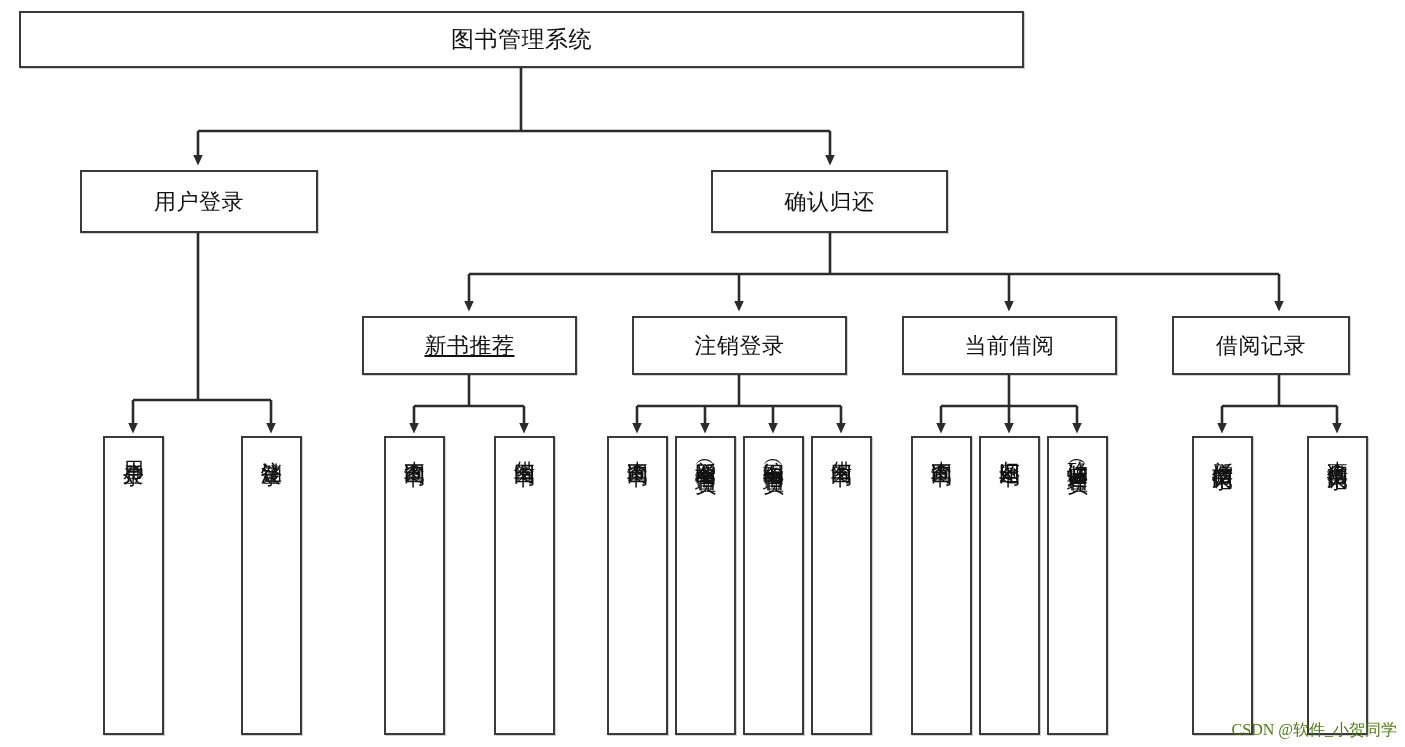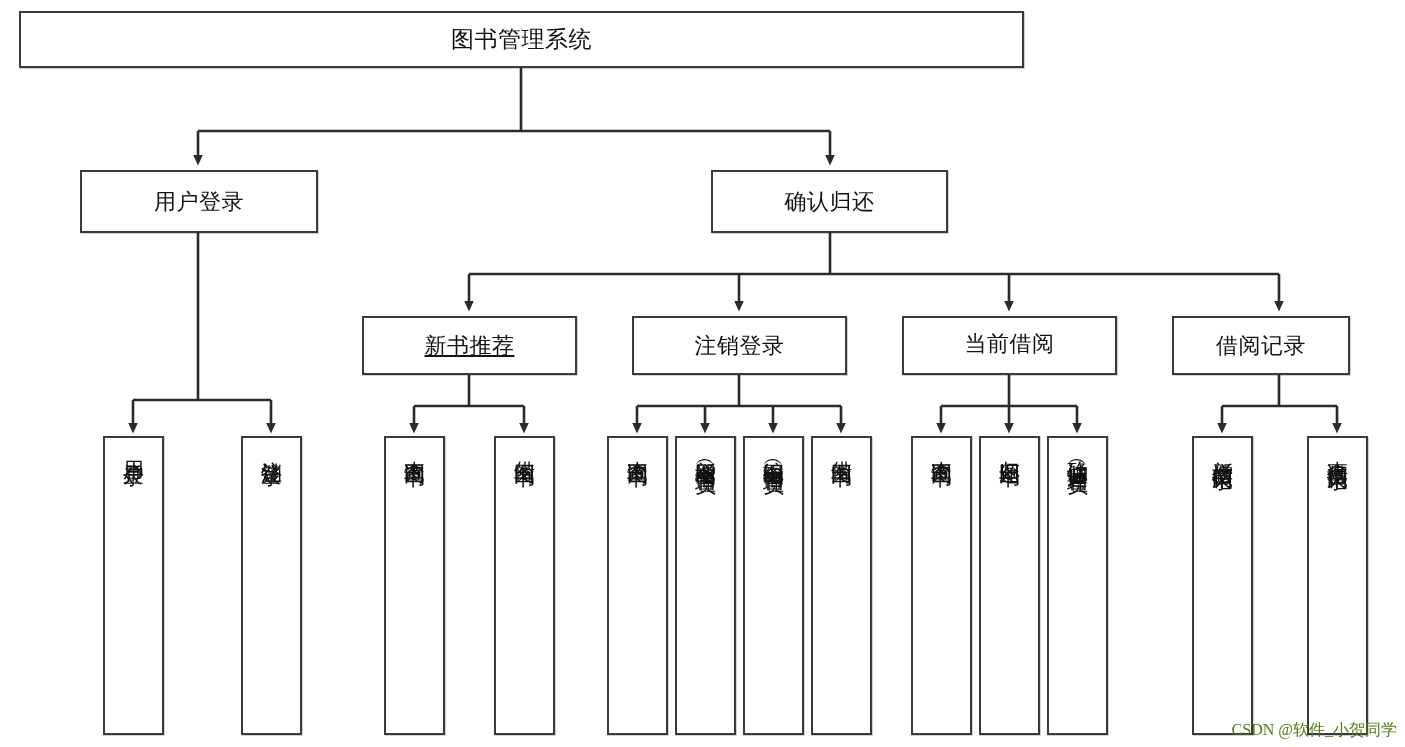--- a/index.html
+++ b/index.html
@@ -141,21 +141,21 @@
   <div class="node horiz" style="left:711px; top:170px; width:237px; height:63px;">
     <span class="node-label">确认归还</span>
   </div>
 
   <div class="node horiz" style="left:362px; top:316px; width:215px; height:59px;text-decoration:underline;">
     <span class="node-label">新书推荐</span>
   </div>
   <div class="node horiz" style="left:632px; top:316px; width:215px; height:59px;">
     <span class="node-label">注销登录</span>
   </div>
-  <div class="node horiz" style="left:902px; top:316px; width:215px; height:59px;font-family:Liberation Mono, monospace;">
+  <div class="node horiz" style="left:902px; top:316px; width:215px; height:59px;">
     <span class="node-label">当前借阅</span>
   </div>
   <div class="node horiz" style="left:1172px; top:316px; width:178px; height:59px;">
     <span class="node-label">借阅记录</span>
   </div>
 
   <div class="node vert" style="left:103px; top:436px; width:61px; height:299px;">
     <span class="node-label">用户登录</span>
   </div>
   <div class="node vert" style="left:241px; top:436px; width:61px; height:299px;">

